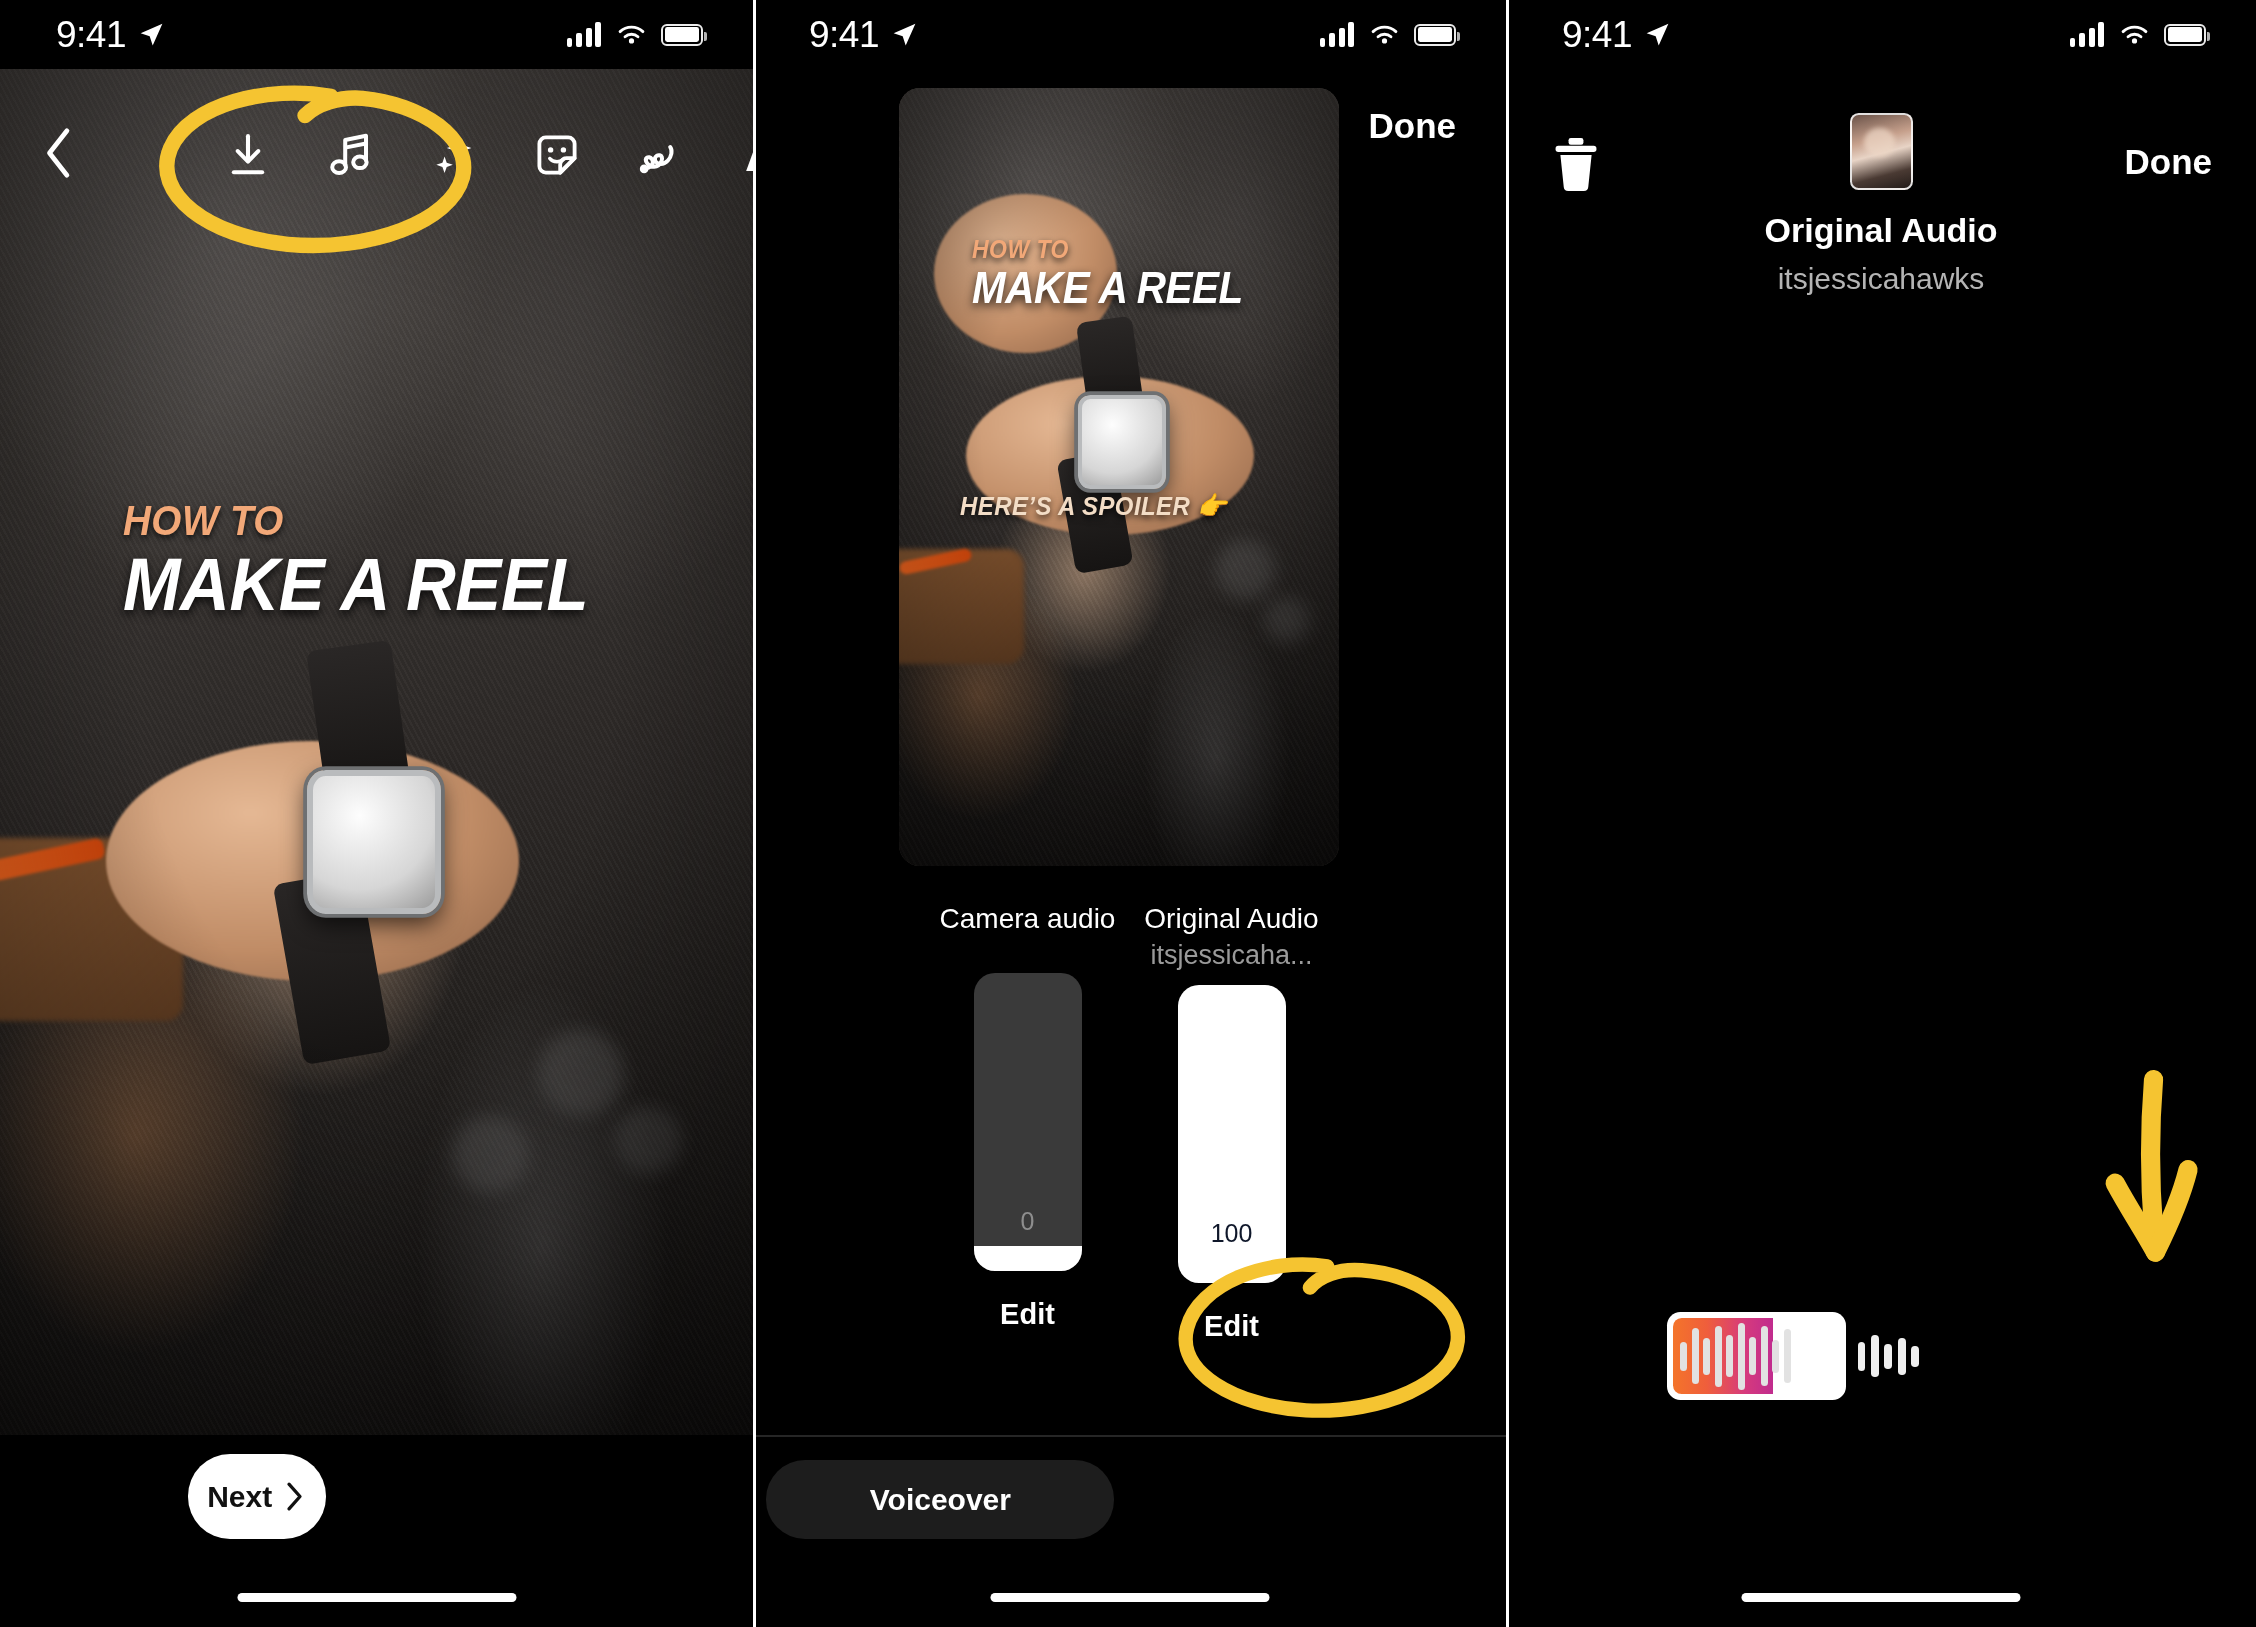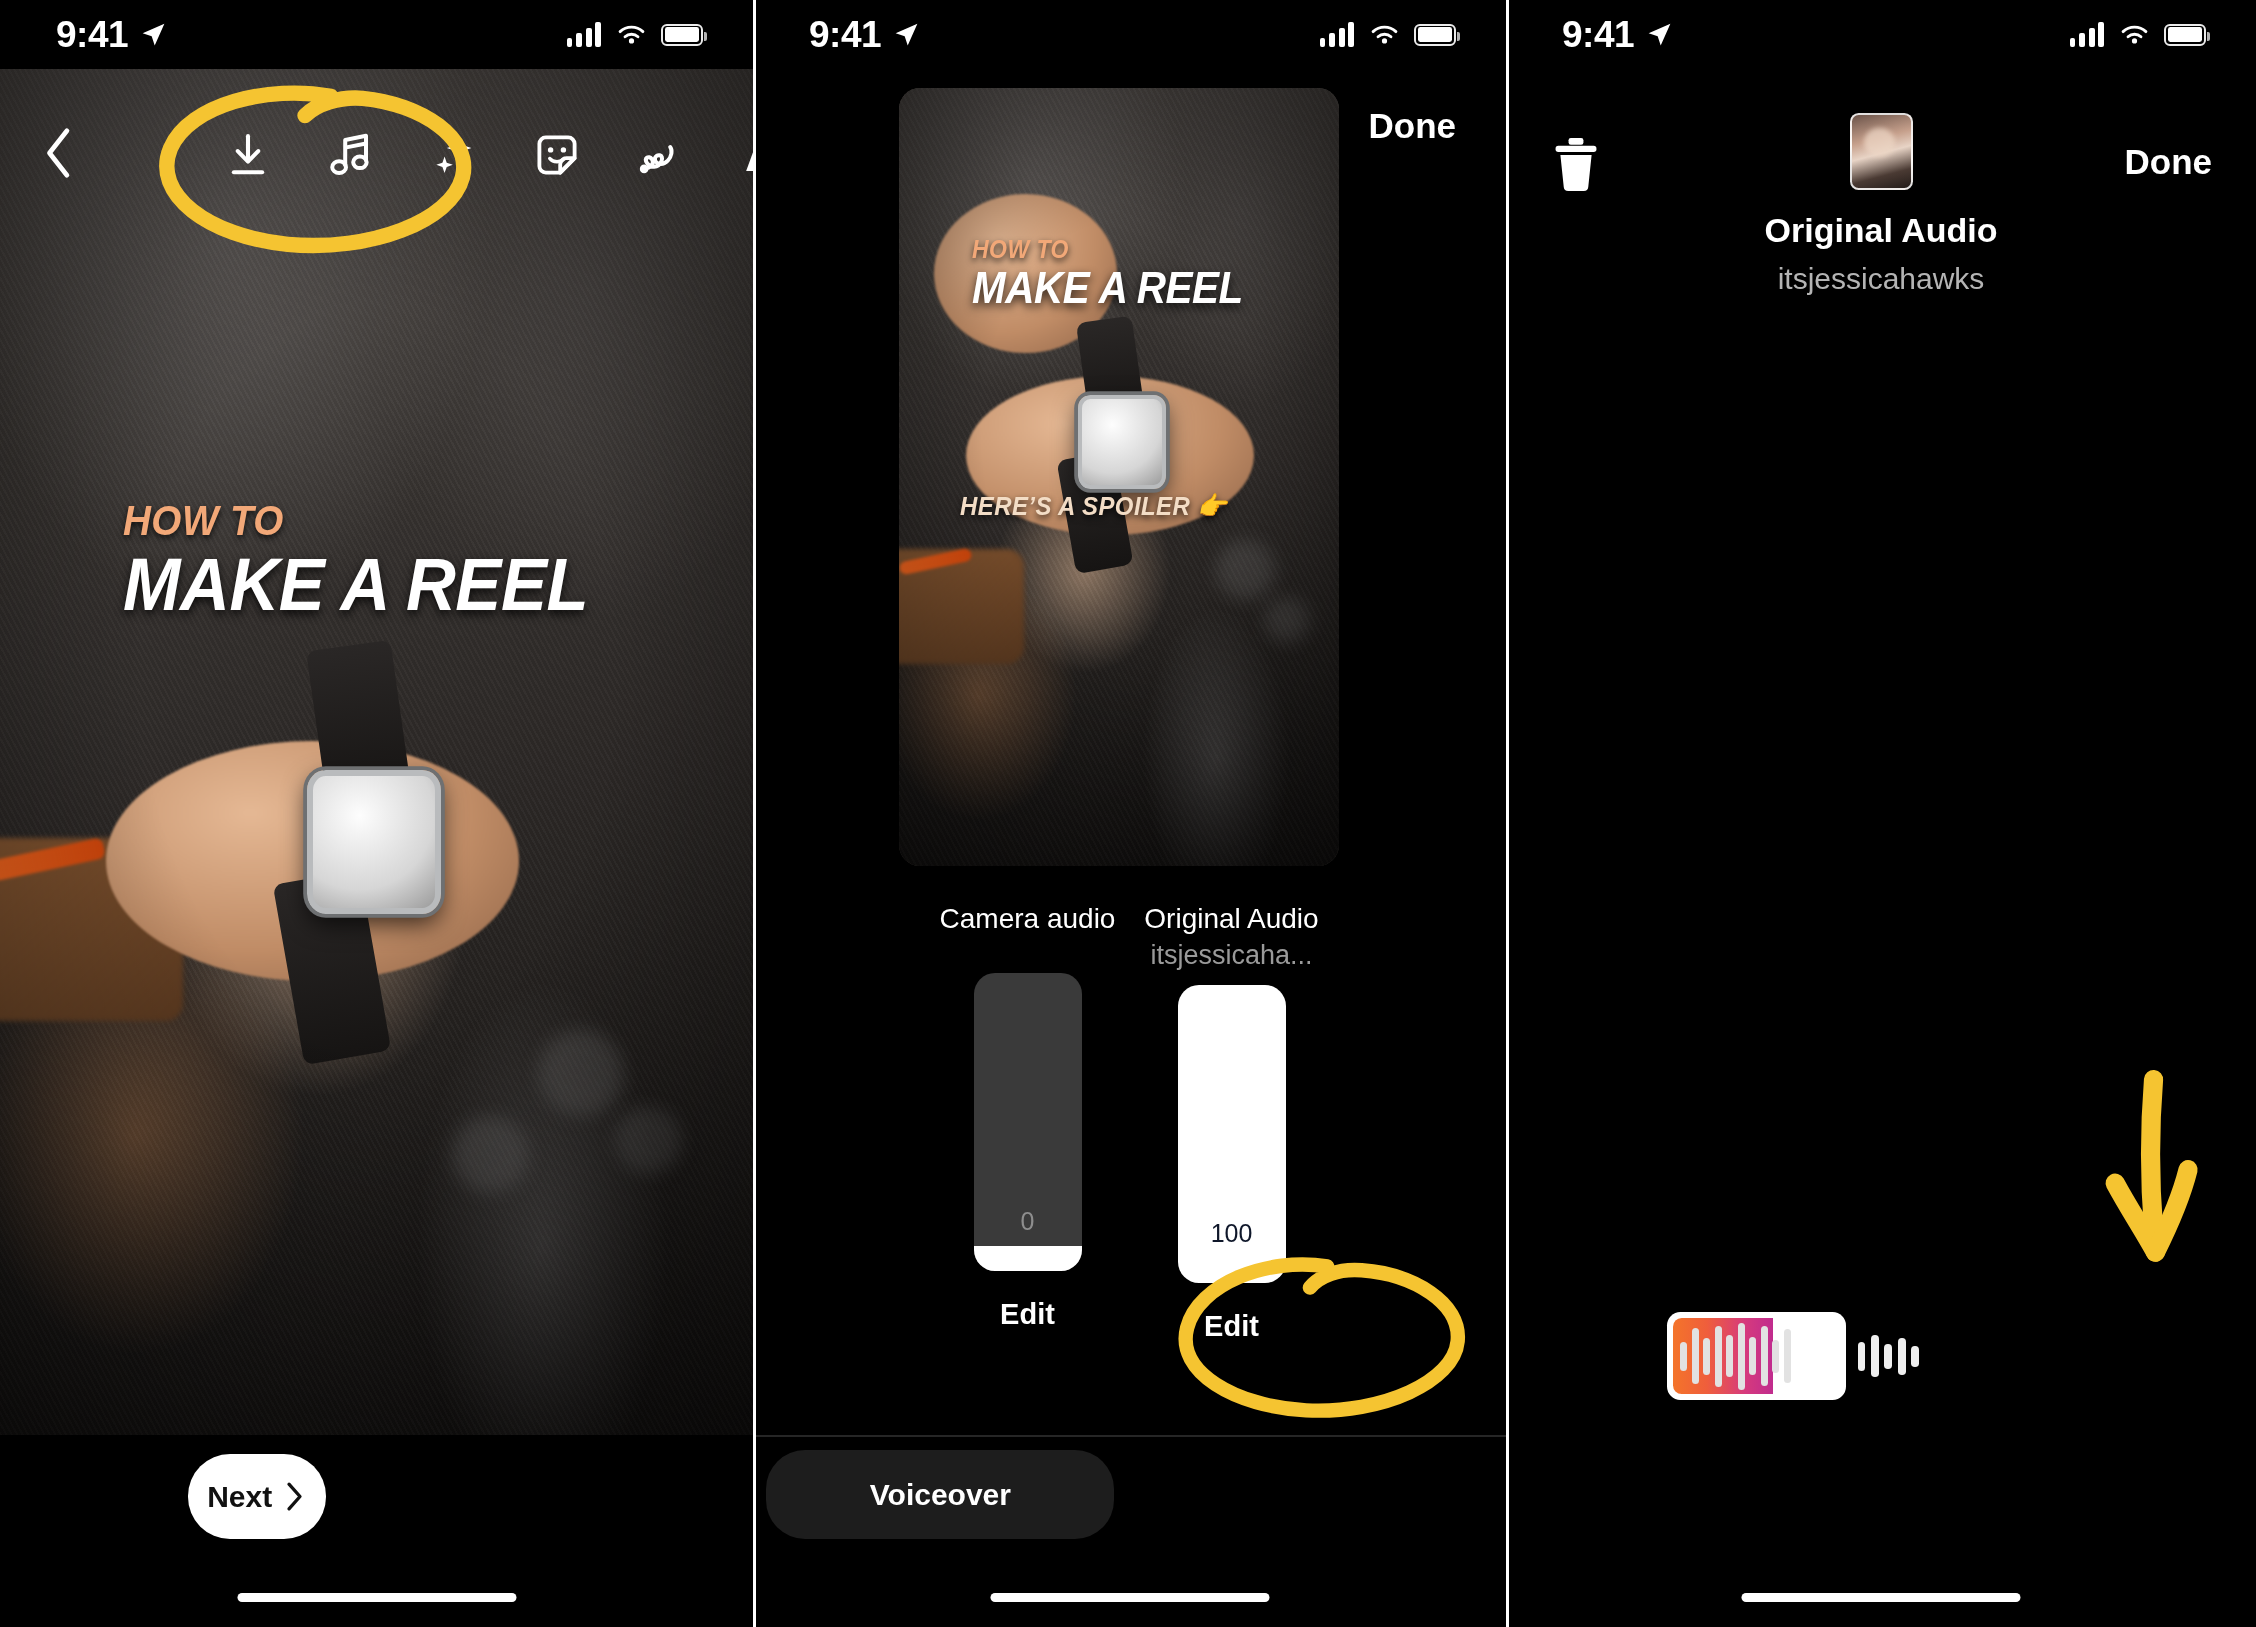--- a/index.html
+++ b/index.html
@@ -18,21 +18,21 @@
 
   .divider { position: absolute; top: 0; width: 2.9px; height: 1627px; background: #ffffff; z-index: 40; }
 
   
   .statusbar {
     position: absolute; top: 0; left: 0; right: 0; height: 69px;
     display: flex; align-items: center; justify-content: space-between;
     padding: 0 50px 0 56px; z-index: 30; color: #fff;
   }
   .sb-left { display: flex; align-items: center; gap: 10.6px; }
-  .sb-time { font-size: 37px; font-weight: 700; letter-spacing: -0.5px; line-height: 1; }
+  .sb-time { font-size: 37px; font-weight: 400; letter-spacing: -0.5px; line-height: 1; }
   .sb-right { display: flex; align-items: center; gap: 13.4px; }
   .loc-arrow { width: 29px; height: 29px; }
   .bars { display: flex; align-items: flex-end; gap: 3.8px; height: 25px; }
   .bars i { display: block; width: 5.8px; background: #fff; border-radius: 1.9px; }
   .bars i:nth-child(1) { height: 8.6px; }
   .bars i:nth-child(2) { height: 14.4px; }
   .bars i:nth-child(3) { height: 19px; }
   .bars i:nth-child(4) { height: 25px; }
   .batt { width: 42px; height: 22px; border: 2.4px solid rgba(255,255,255,.92); border-radius: 5.8px; position: relative; padding: 1.9px; }
   .batt::after { content: ""; position: absolute; right: -5.8px; top: 6.7px; width: 2.9px; height: 8.6px; background: rgba(255,255,255,.7); border-radius: 0 1.9px 1.9px 0; }
@@ -131,21 +131,21 @@
     position: absolute; left: 0; right: 0; bottom: 35px;
     text-align: center; font-size: 25px; font-weight: 500;
   }
   .slider .val.dark { color: #8e8e8e; }
   .slider .val.light { color: #0f172a; margin-top: 40px; }
   .edit-label { margin-top: 27px; color: #fff; font-size: 29px; font-weight: 600; }
 
   .bottombar { position: absolute; left: 0; right: 0; bottom: 0; height: 192px; z-index: 18; }
   .bb-sep { position: absolute; left: 0; right: 0; top: 0; height: 1.9px; background: #262626; }
   .pill {
-    height: 89px; border-radius: 39px; background: #1d1d1d;
+    height: 79px; border-radius: 39px; background: #1d1d1d;
     display: flex; align-items: center; justify-content: center;
     color: #fff; font-size: 30px; font-weight: 600;
   }
   .next-btn {
     position: absolute; left: 188px; bottom: 88px;
     width: 138px; height: 85px; border-radius: 42px; background: #fff;
     display: flex; align-items: center; justify-content: center; gap: 9.6px;
     color: #111; font-size: 30px; font-weight: 600; z-index: 18;
   }
 

